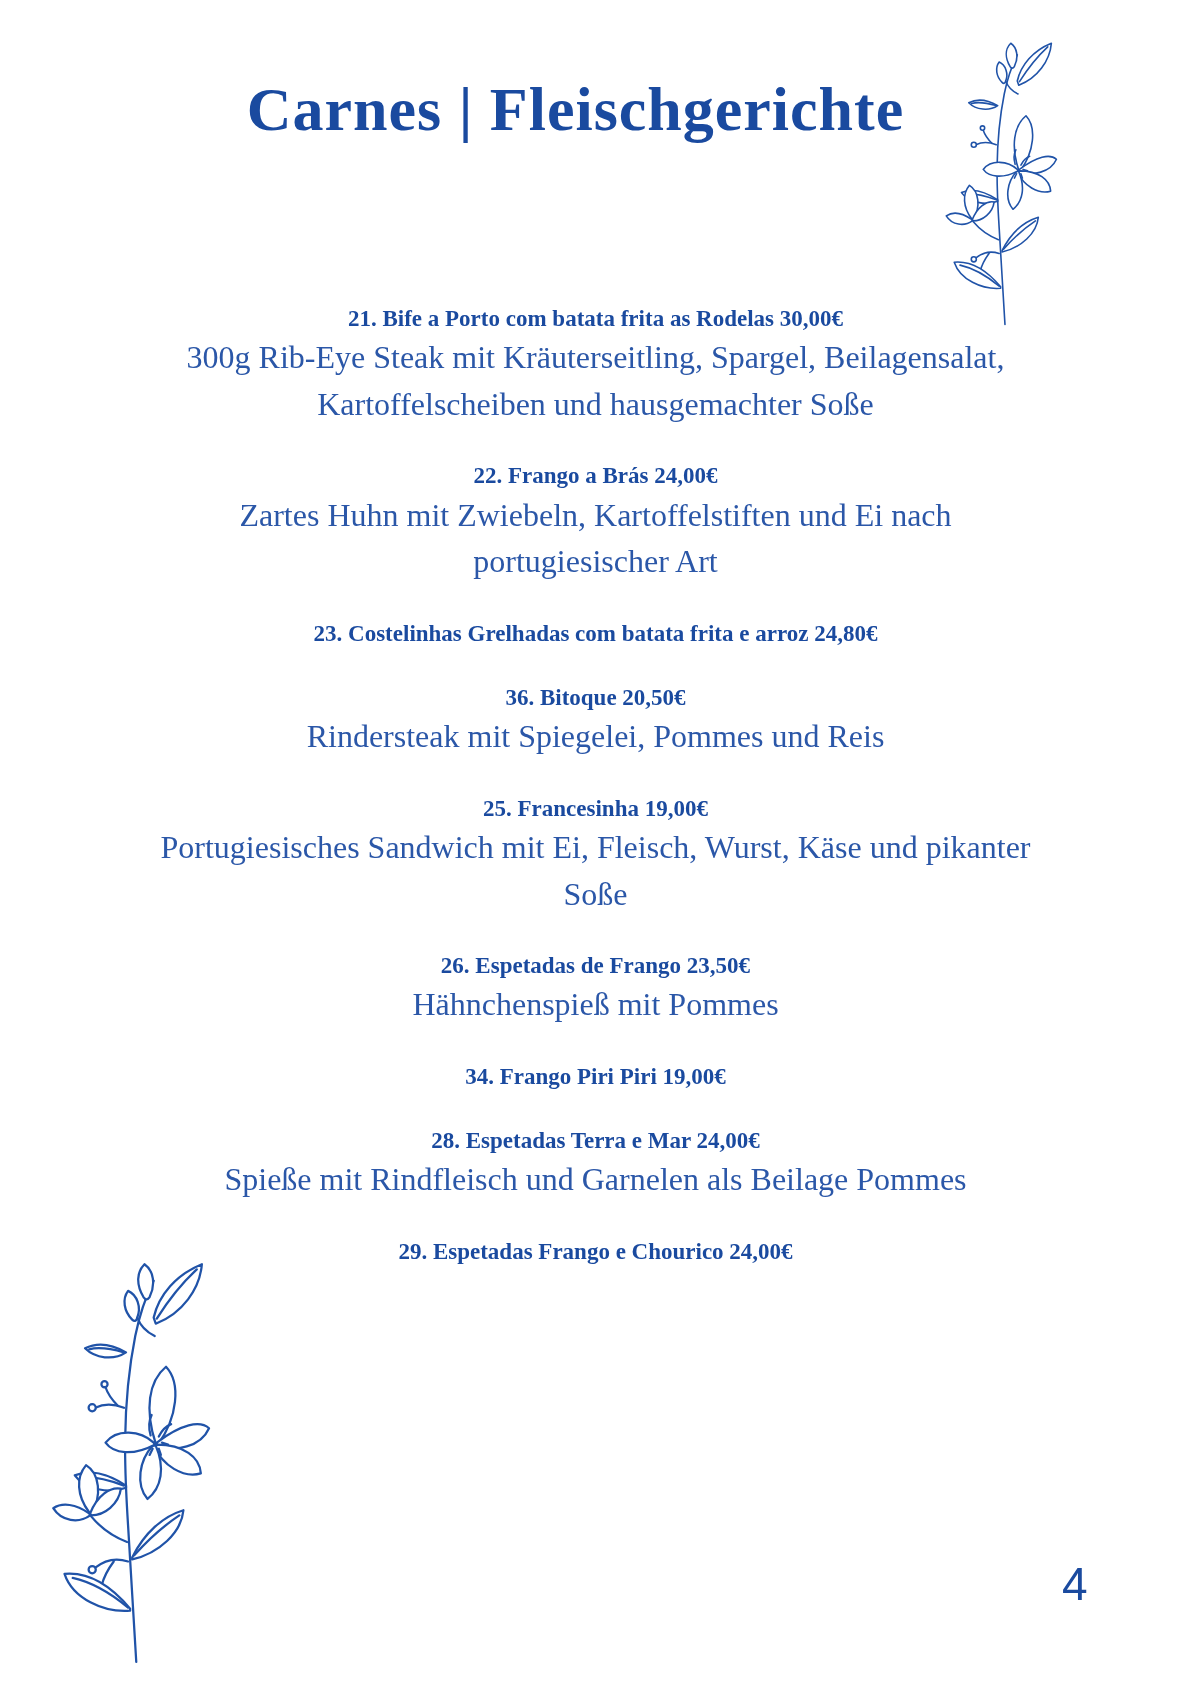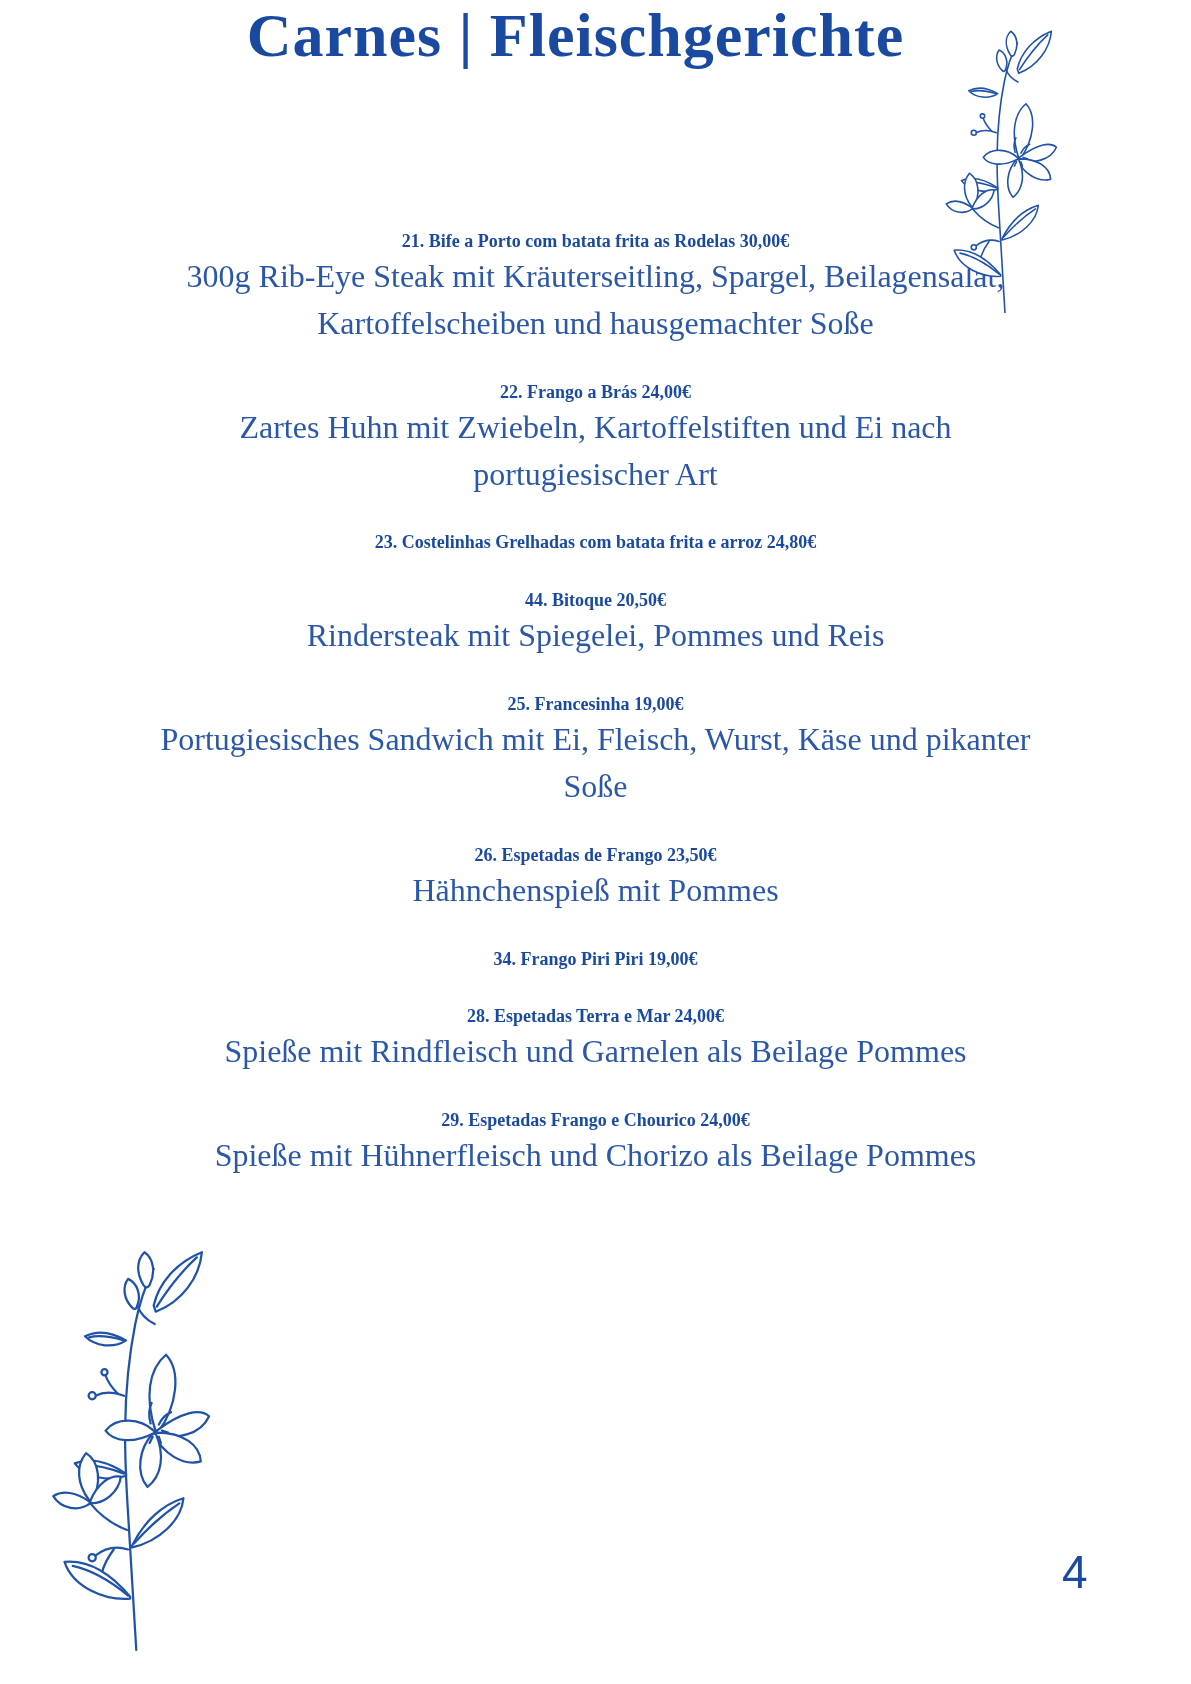--- a/index.html
+++ b/index.html
@@ -9,21 +9,23 @@
     font-family:"Liberation Serif", serif;
     position:relative;
     overflow:hidden;
     --accent:#1a4a9f;
     --desc:#2b57a8;
     --flower:#2053a8;
   }
   .page{width:100%;height:100%;position:relative;}
 
   .header{
+    padding-top:62px;
     text-align:center;
+    margin-top:12px;
   }
   .page-title{
     font-size:62px;
     font-weight:bold;
     color:var(--accent);
     letter-spacing:1px;
     margin:0 40px 0 0;
   }
 
   .menu-list{
@@ -31,21 +33,21 @@
     display:flex;
     flex-direction:column;
     gap:33px;
     align-items:center;
   }
   .menu-item{
     text-align:center;
     max-width:920px;
   }
   .item-title{
-    font-size:18px;
+    font-size:23px;
     font-weight:bold;
     color:var(--accent);
     line-height:1.35;
   }
   .item-desc{
     font-size:32px;
     color:var(--desc);
     line-height:1.46;
     max-width:900px;
     margin:0 auto;
@@ -148,21 +150,21 @@
     <div class="menu-item">
       <div class="item-title">22. Frango a Brás 24,00€</div>
       <div class="item-desc">Zartes Huhn mit Zwiebeln, Kartoffelstiften und Ei nach portugiesischer Art</div>
     </div>
 
     <div class="menu-item">
       <div class="item-title">23. Costelinhas Grelhadas com batata frita e arroz 24,80€</div>
     </div>
 
     <div class="menu-item">
-      <div class="item-title">44. Bitoque 20,50€</div>
+      <div class="item-title">36. Bitoque 20,50€</div>
       <div class="item-desc">Rindersteak mit Spiegelei, Pommes und Reis</div>
     </div>
 
     <div class="menu-item">
       <div class="item-title">25. Francesinha 19,00€</div>
       <div class="item-desc">Portugiesisches Sandwich mit Ei, Fleisch, Wurst, Käse und pikanter Soße</div>
     </div>
 
     <div class="menu-item">
       <div class="item-title">26. Espetadas de Frango 23,50€</div>
@@ -173,21 +175,20 @@
       <div class="item-title">34. Frango Piri Piri 19,00€</div>
     </div>
 
     <div class="menu-item">
       <div class="item-title">28. Espetadas Terra e Mar 24,00€</div>
       <div class="item-desc">Spieße mit Rindfleisch und Garnelen als Beilage Pommes</div>
     </div>
 
     <div class="menu-item">
       <div class="item-title">29. Espetadas Frango e Chourico 24,00€</div>
-      <div class="item-desc">Spieße mit Hühnerfleisch und Chorizo als Beilage Pommes</div>
     </div>
   </div>
 
   <div class="flower flower-bottom-left">
     <svg>
         <use href="#flower-art"></use>
       </svg>
   </div>
 
   <div class="page-number">4</div>

